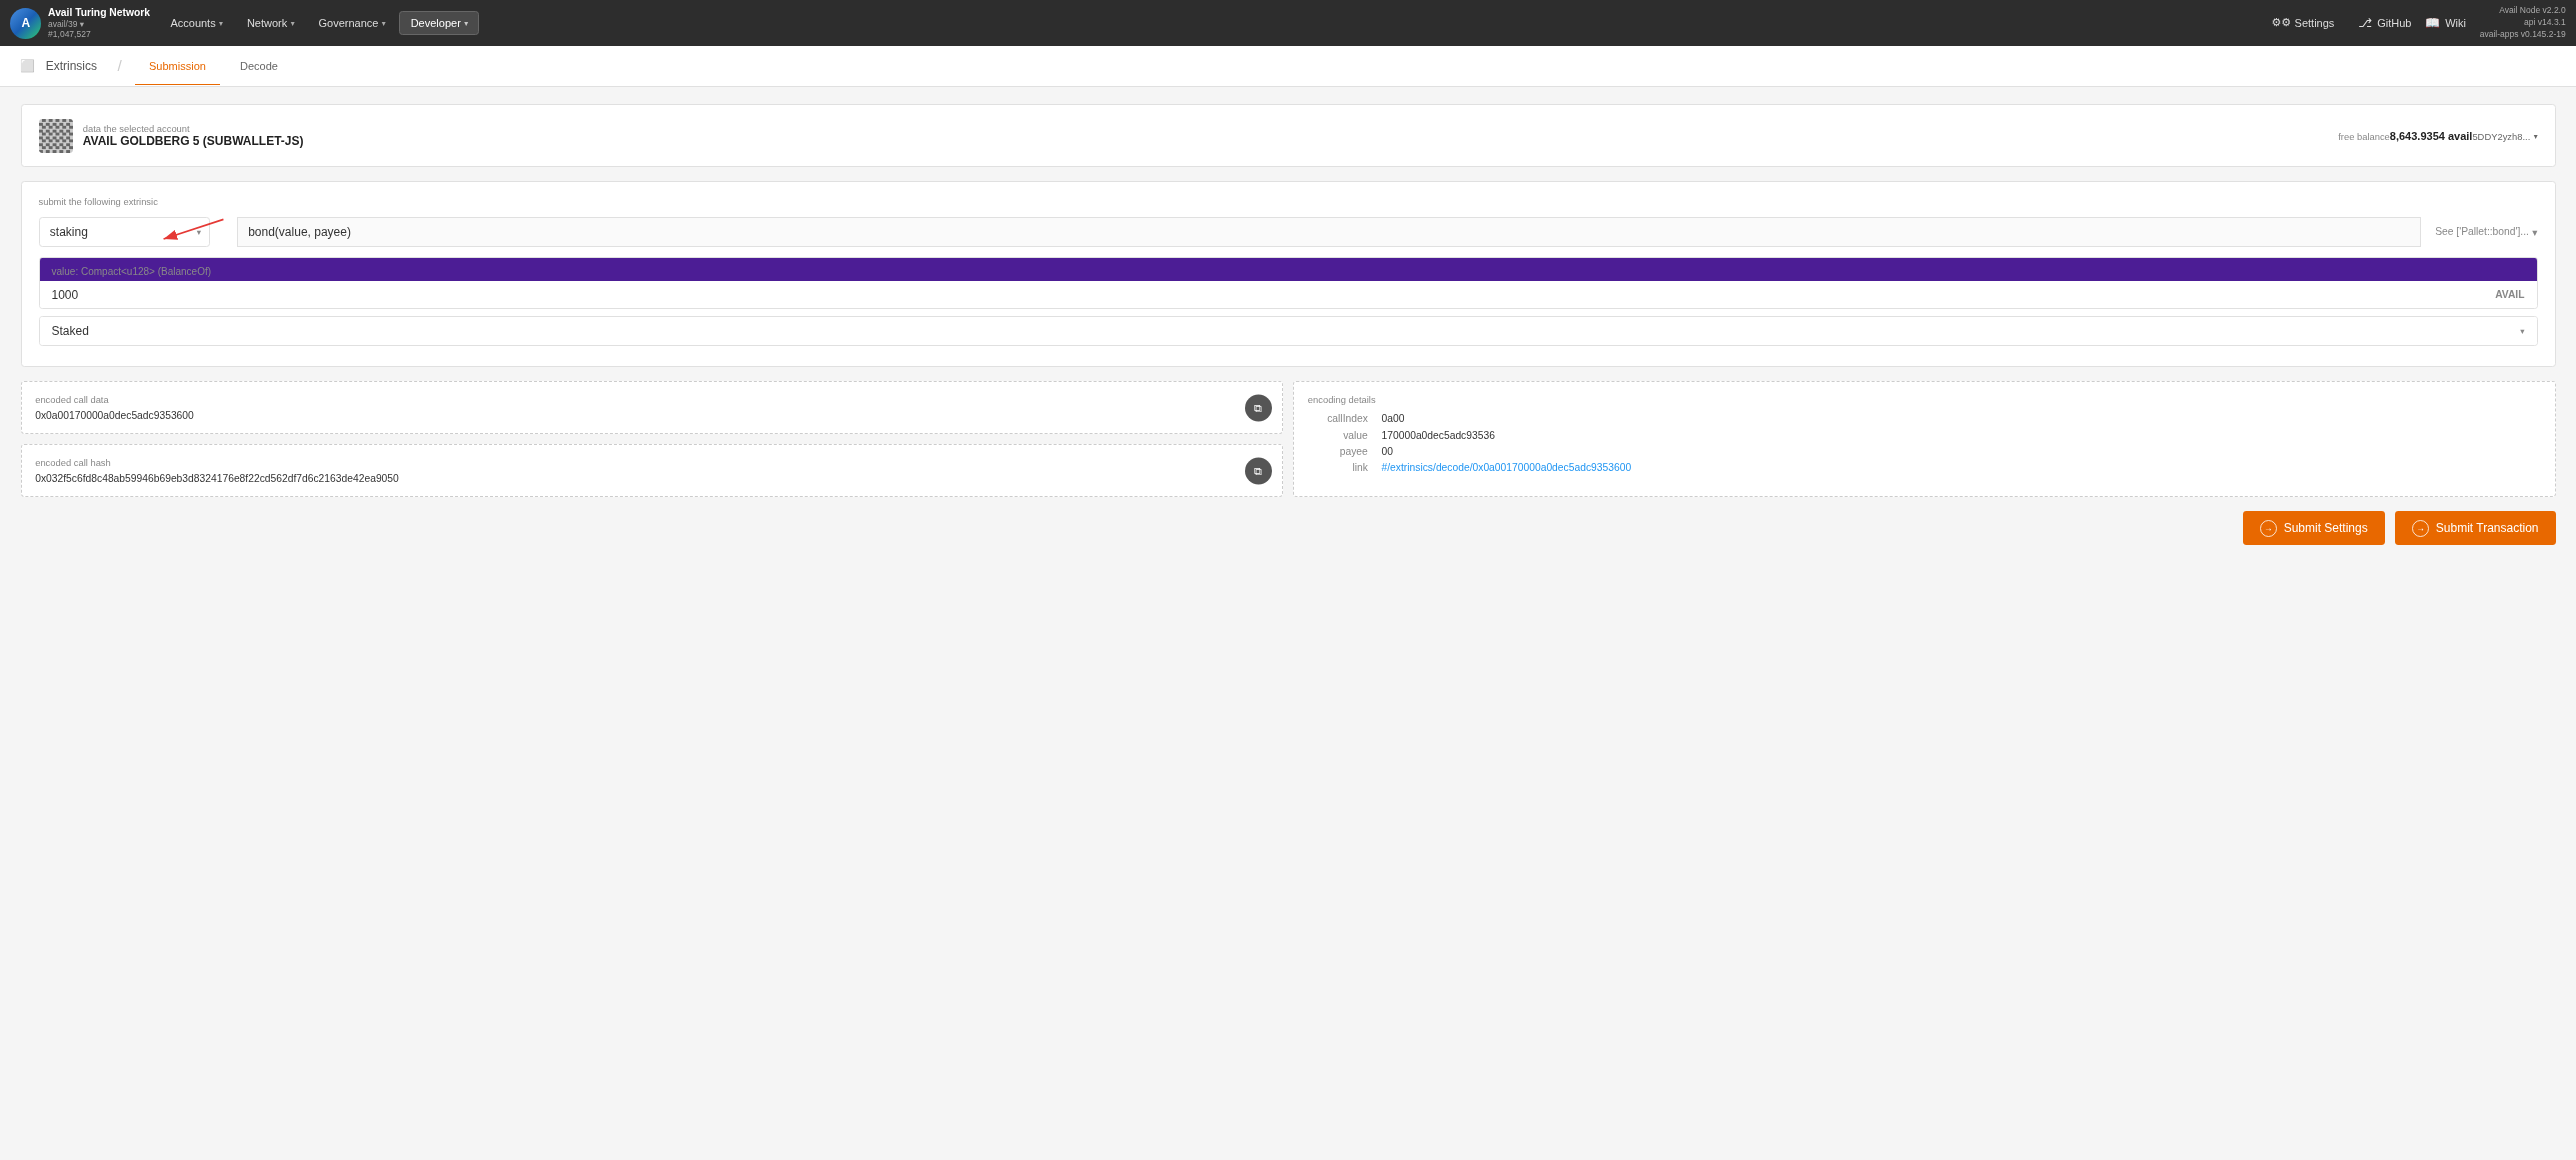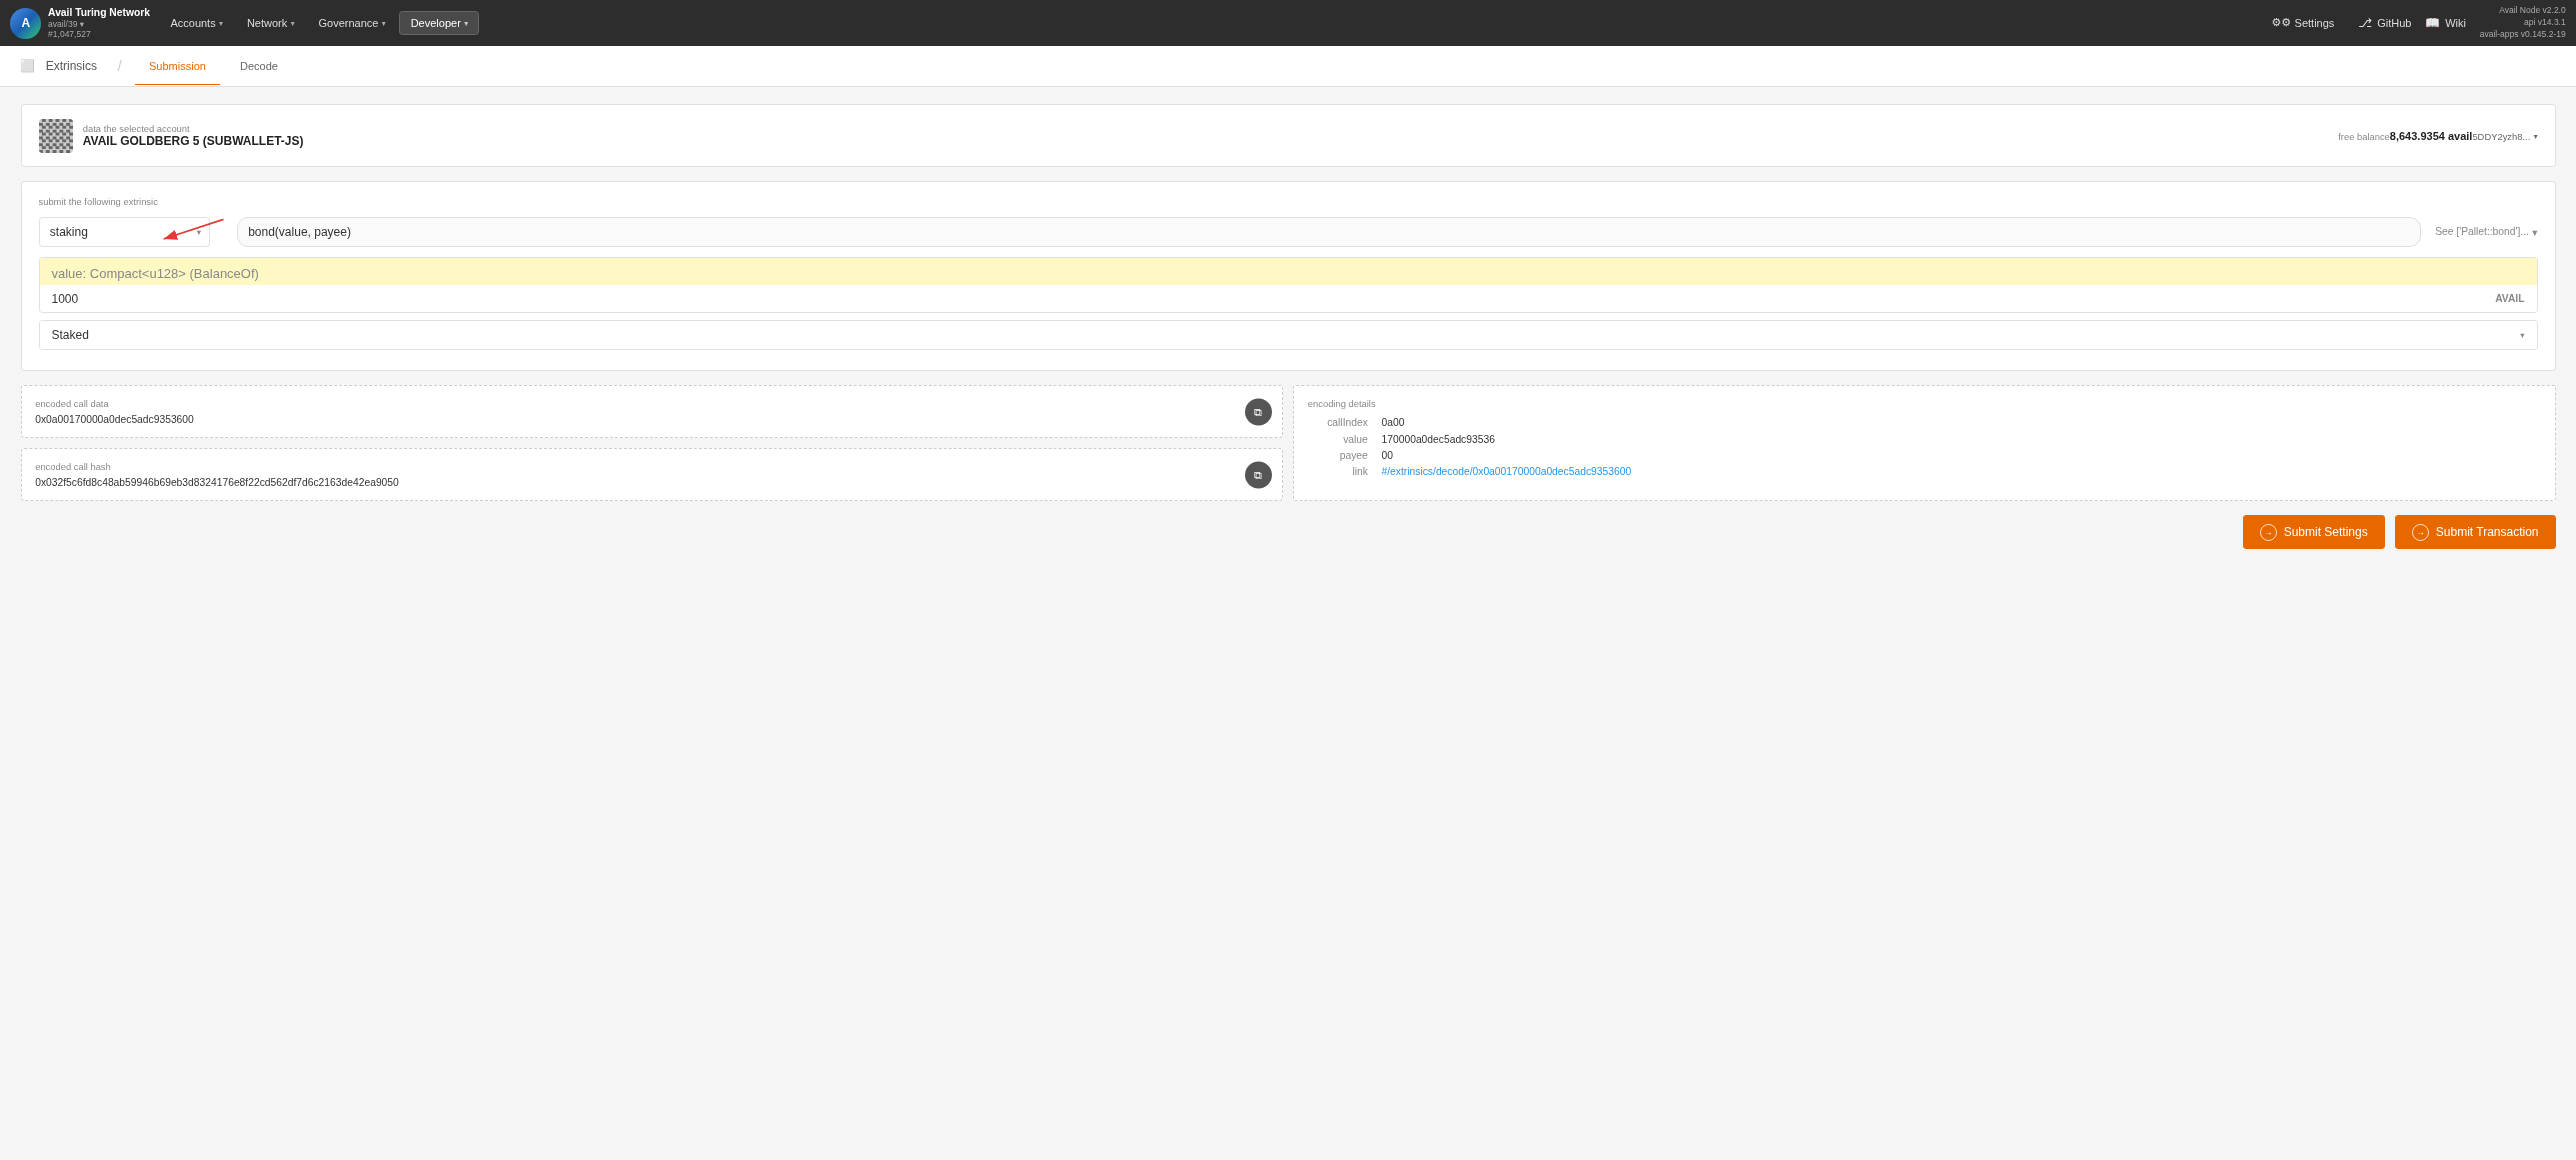--- a/index.html
+++ b/index.html
@@ -170,37 +170,37 @@
       min-width: 171px;
     }
     .form-select-arrow {
       position: absolute; right: 8.5px; top: 50%; transform: translateY(-50%);
       color: #888; font-size: 8.5px; pointer-events: none;
     }
     .form-method {
       font-size: 12px; color: #333; flex: 1;
       padding: 6.8px 10.3px;
       border: 0.9px solid #e0e0e0;
-      border-radius: 11px;
+      border-radius: 0;
       background: #fafafa;
     }
     .form-see-pallet {
       font-size: 10.3px; color: #888; cursor: pointer; white-space: nowrap;
       display: flex; align-items: center; gap: 3.4px;
     }
 
     
     .param-section {
       border: 0.9px solid #e0e0e0;
       border-radius: 3.4px;
       margin-bottom: 6.8px;
       overflow: hidden;
     }
     .param-label {
-      font-size: 13px; color: #888; padding: 8.5px 12px 3.4px; background: #fef9c3;
+      font-size: 10px; color: #888; padding: 8.5px 12px 3.4px; background: #4c1d95;
     }
     .param-value-row {
       display: flex; align-items: center;
       padding: 6.8px 12px;
       background: #fff;
     }
     .param-value {
       flex: 1; font-size: 12px; color: #333;
     }
     .param-unit {

